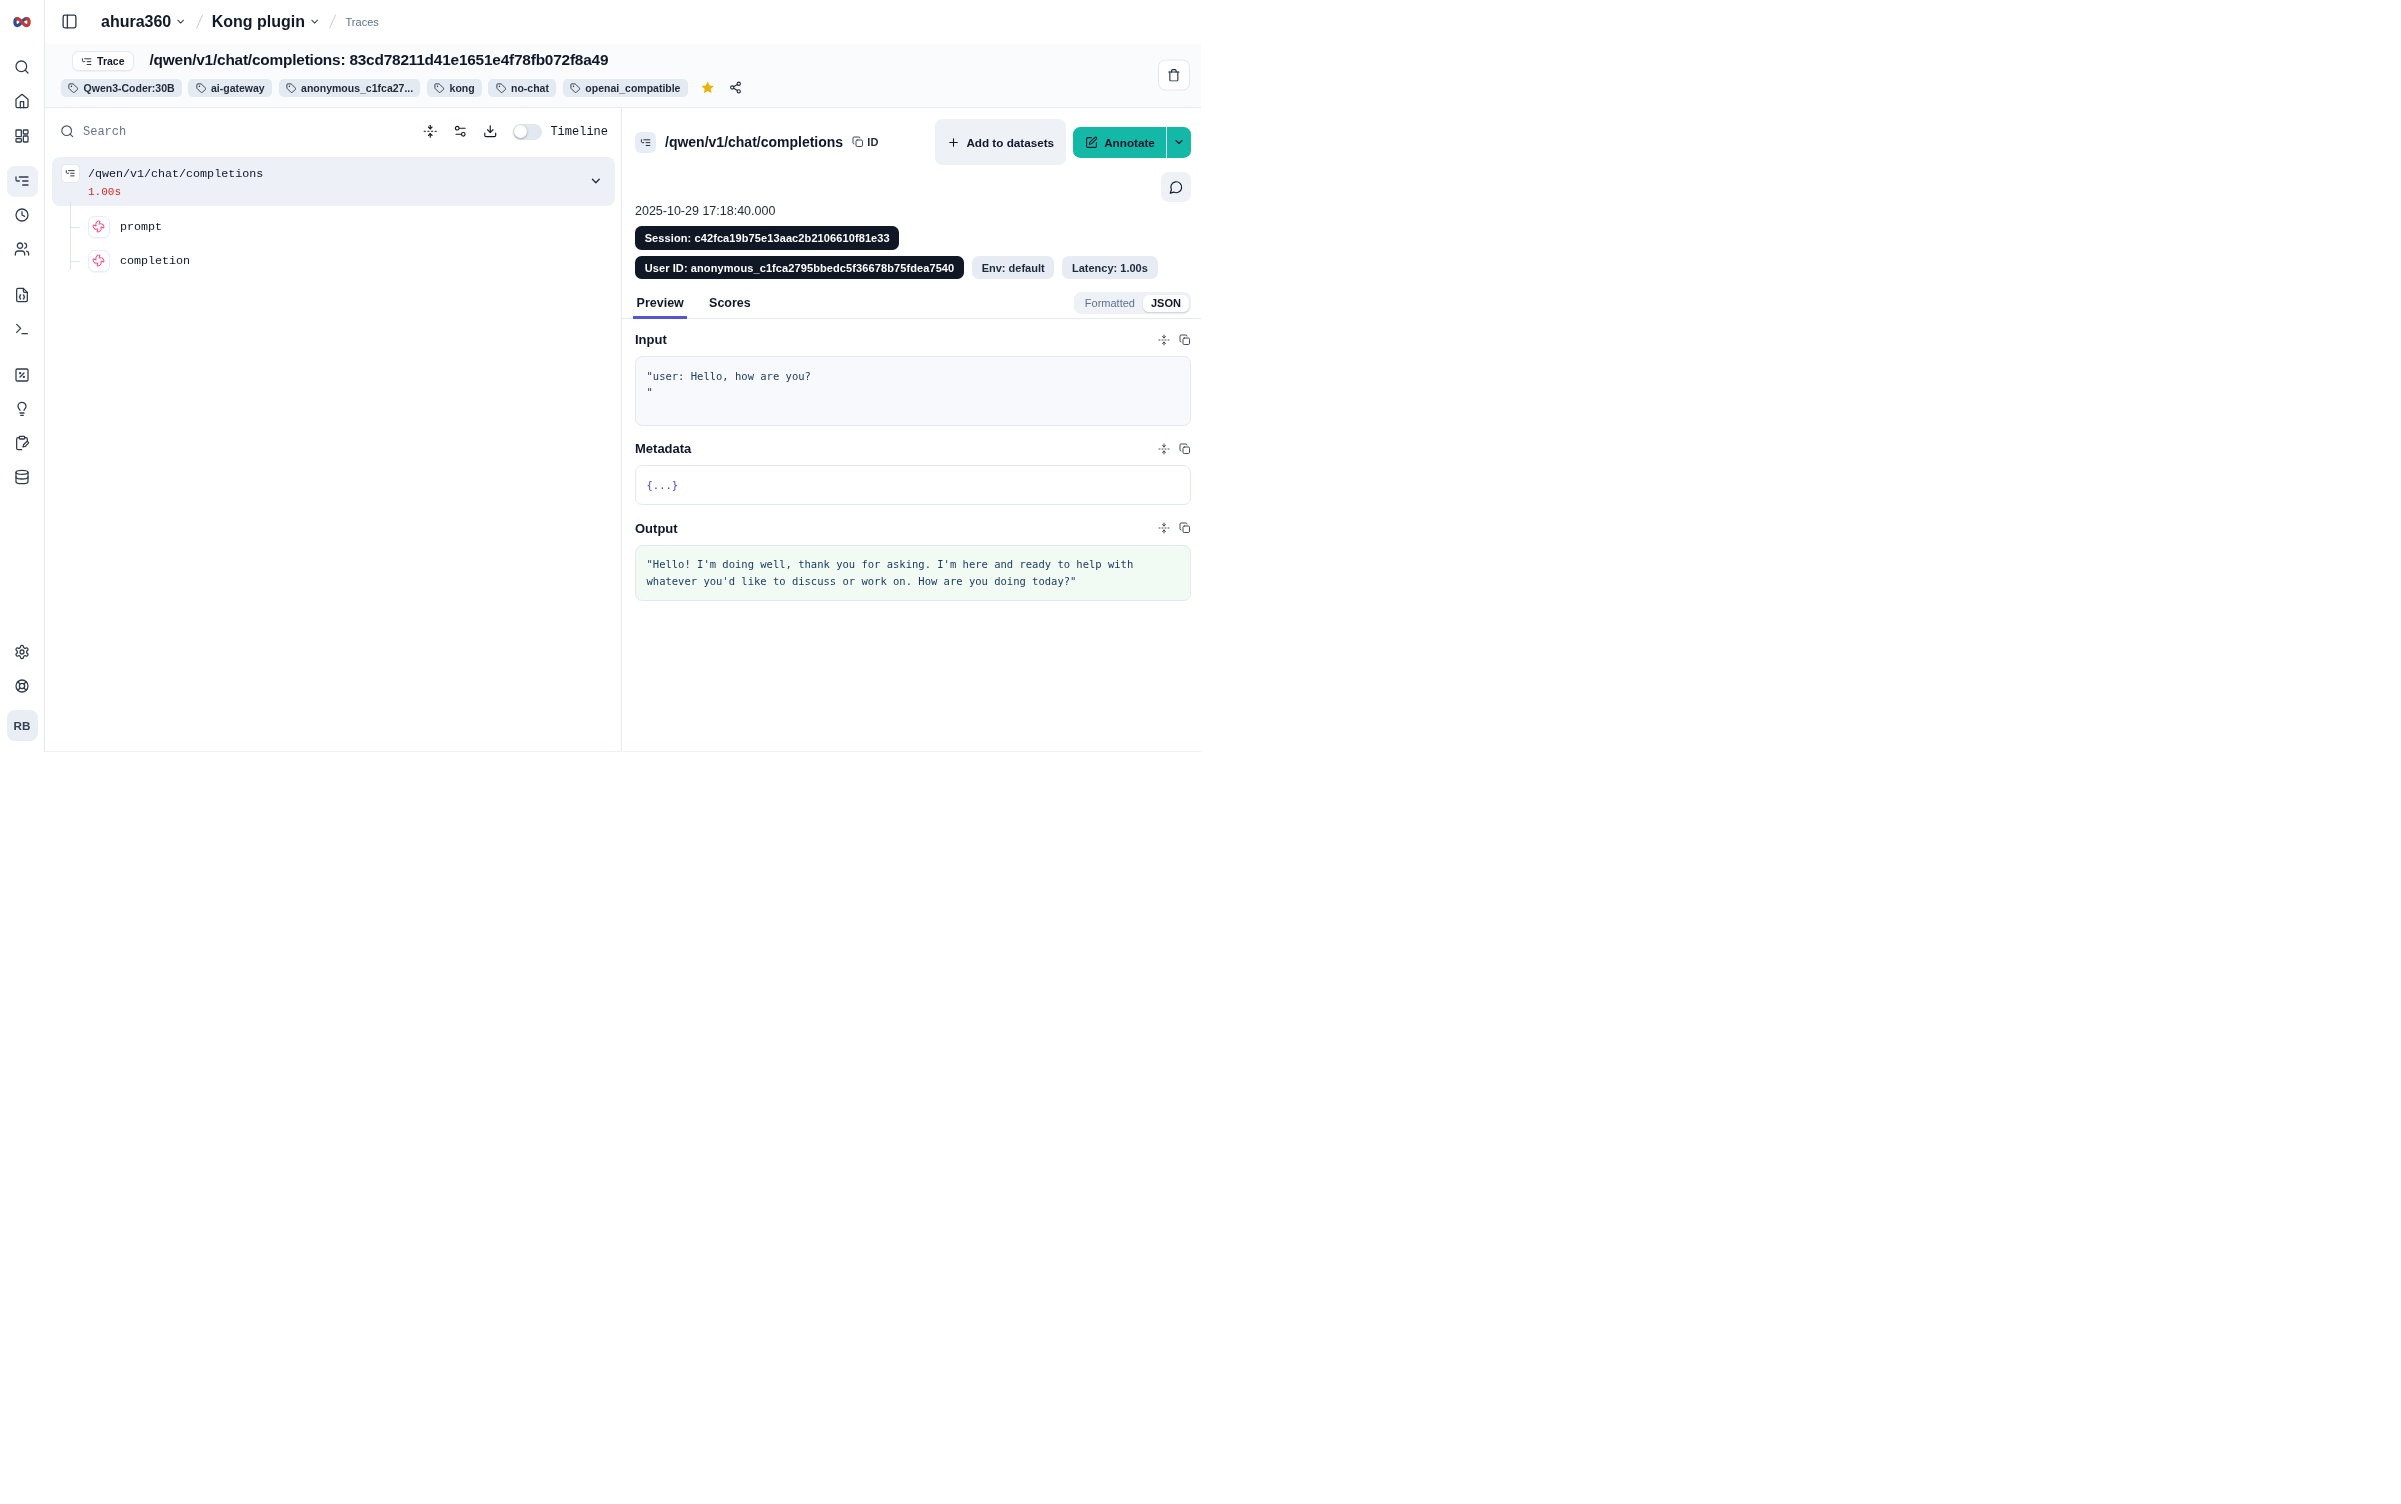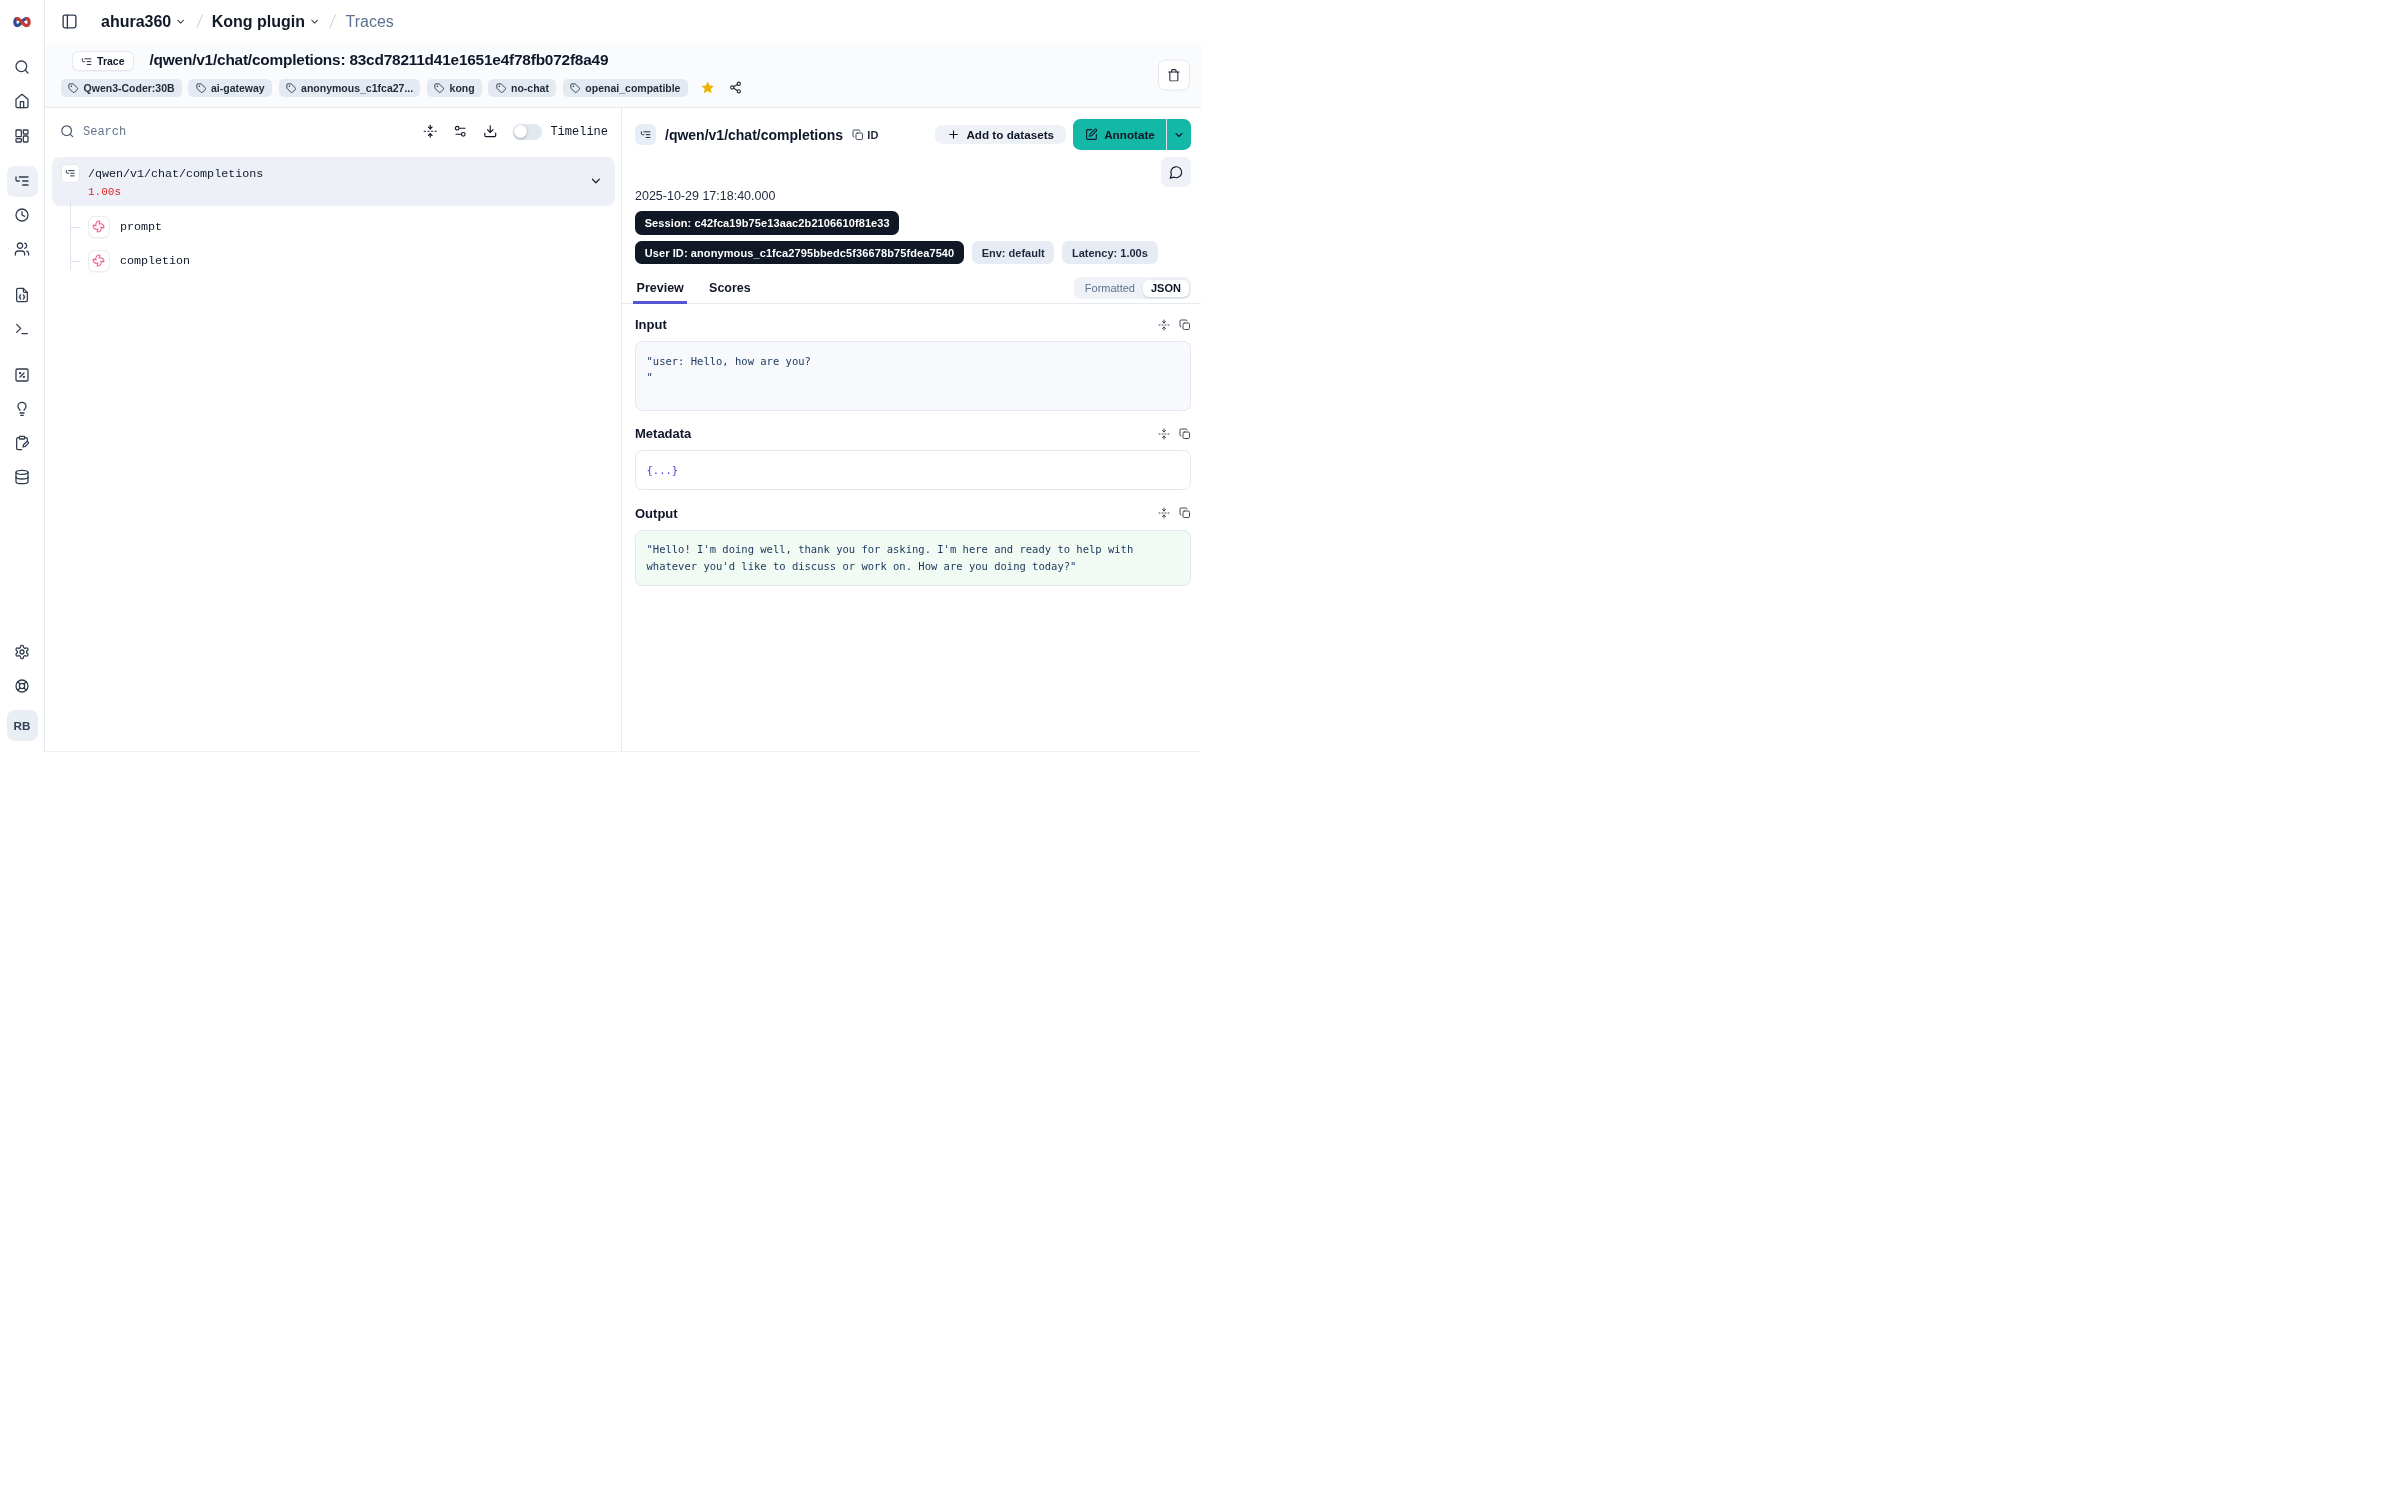--- a/index.html
+++ b/index.html
@@ -35,21 +35,21 @@
   
   .main { flex:1; display:flex; flex-direction:column; min-width:0; }
 
   .topbar { height:43px; display:flex; align-items:center; padding-left:12px; flex-shrink:0; }
   .tgl-btn { width:24px; height:24px; display:flex; align-items:center; justify-content:center; color:#2f3b4d; cursor:pointer; }
   .tgl-btn svg { width:17px; height:17px; }
   .crumbs { display:flex; align-items:center; margin-left:20px; }
   .crumb { font-size:16px; font-weight:600; color:#111827; display:flex; align-items:center; gap:4px; cursor:pointer; }
   .crumb svg { width:11.3px; height:11.3px; color:#374151; }
   .crumb-sep { width:1.2px; height:15.4px; background:#c3cdd9; transform:rotate(24deg); margin:0 12px; }
-  .crumb-page { font-size:16px; font-weight:500; color:#5b7290; }
+  .crumb-page { font-size:11px; font-weight:500; color:#5b7290; }
 
   
   .trace-header {
     height:65px; background:#fafbfd; border-bottom:0.8px solid #e7ebf1;
     padding:8px 52px 0 16px; position:relative; flex-shrink:0;
   }
   .th-row1 { display:flex; gap:16px;padding-left:11px; }
   .trace-badge {
     display:flex; align-items:center; gap:4.8px; background:#fff;
     border:0.8px solid #e2e8f0; border-radius:6.5px; padding:3.2px 8px;
@@ -119,21 +119,21 @@
   .right-panel { flex:1; min-width:0; display:flex; flex-direction:column; overflow:hidden; }
   .dh { display:flex; align-items:center; padding:11.3px 9.7px 0 13px; }
   .dh-badge { width:21px; height:21px; background:#e7edf6; border-radius:5.7px; display:flex; align-items:center; justify-content:center; color:#1f2937; flex-shrink:0; }
   .dh-badge svg { width:11.3px; height:11.3px; }
   .dh-title { font-size:14px; font-weight:700; color:#0f172a; margin-left:9px; white-space:nowrap; }
   .dh-copy { width:12px; height:12px; color:#374151; margin-left:9px; cursor:pointer; }
   .dh-id { font-size:11px; font-weight:600; color:#1f2937; margin-left:3.2px; }
   .dh-actions { margin-left:auto; display:flex; align-items:center; gap:7.3px; }
   .btn {
     display:flex; align-items:center; gap:6.5px; background:#eef2f7; border-radius:7.3px;
-    height:19px; padding:0 12px; font-size:11.7px; font-weight:600; color:#0f172a; cursor:pointer;
+    height:46px; padding:0 12px; font-size:11.7px; font-weight:600; color:#0f172a; cursor:pointer;
   }
   .btn svg { width:13px; height:13px; }
   .split-btn { display:flex; align-items:stretch; background:#14b8a6; border-radius:7.3px; overflow:hidden; }
   .split-main { display:flex; align-items:center; gap:6.5px; padding:0 11.3px; height:31px; font-size:11.7px; font-weight:600; cursor:pointer; }
   .split-main svg { width:13px; height:13px; }
   .split-div { width:1.2px; background:#dbe2ec; }
   .split-chev { width:24px; display:flex; align-items:center; justify-content:center; cursor:pointer; }
   .split-chev svg { width:12px; height:12px; }
   .comment-row { display:flex; justify-content:flex-end; padding:6.5px 9.7px 0; }
   .icon-btn { width:30px; height:30px; background:#eef2f7; border-radius:7.3px; display:flex; align-items:center; justify-content:center; color:#0f172a; cursor:pointer; }

